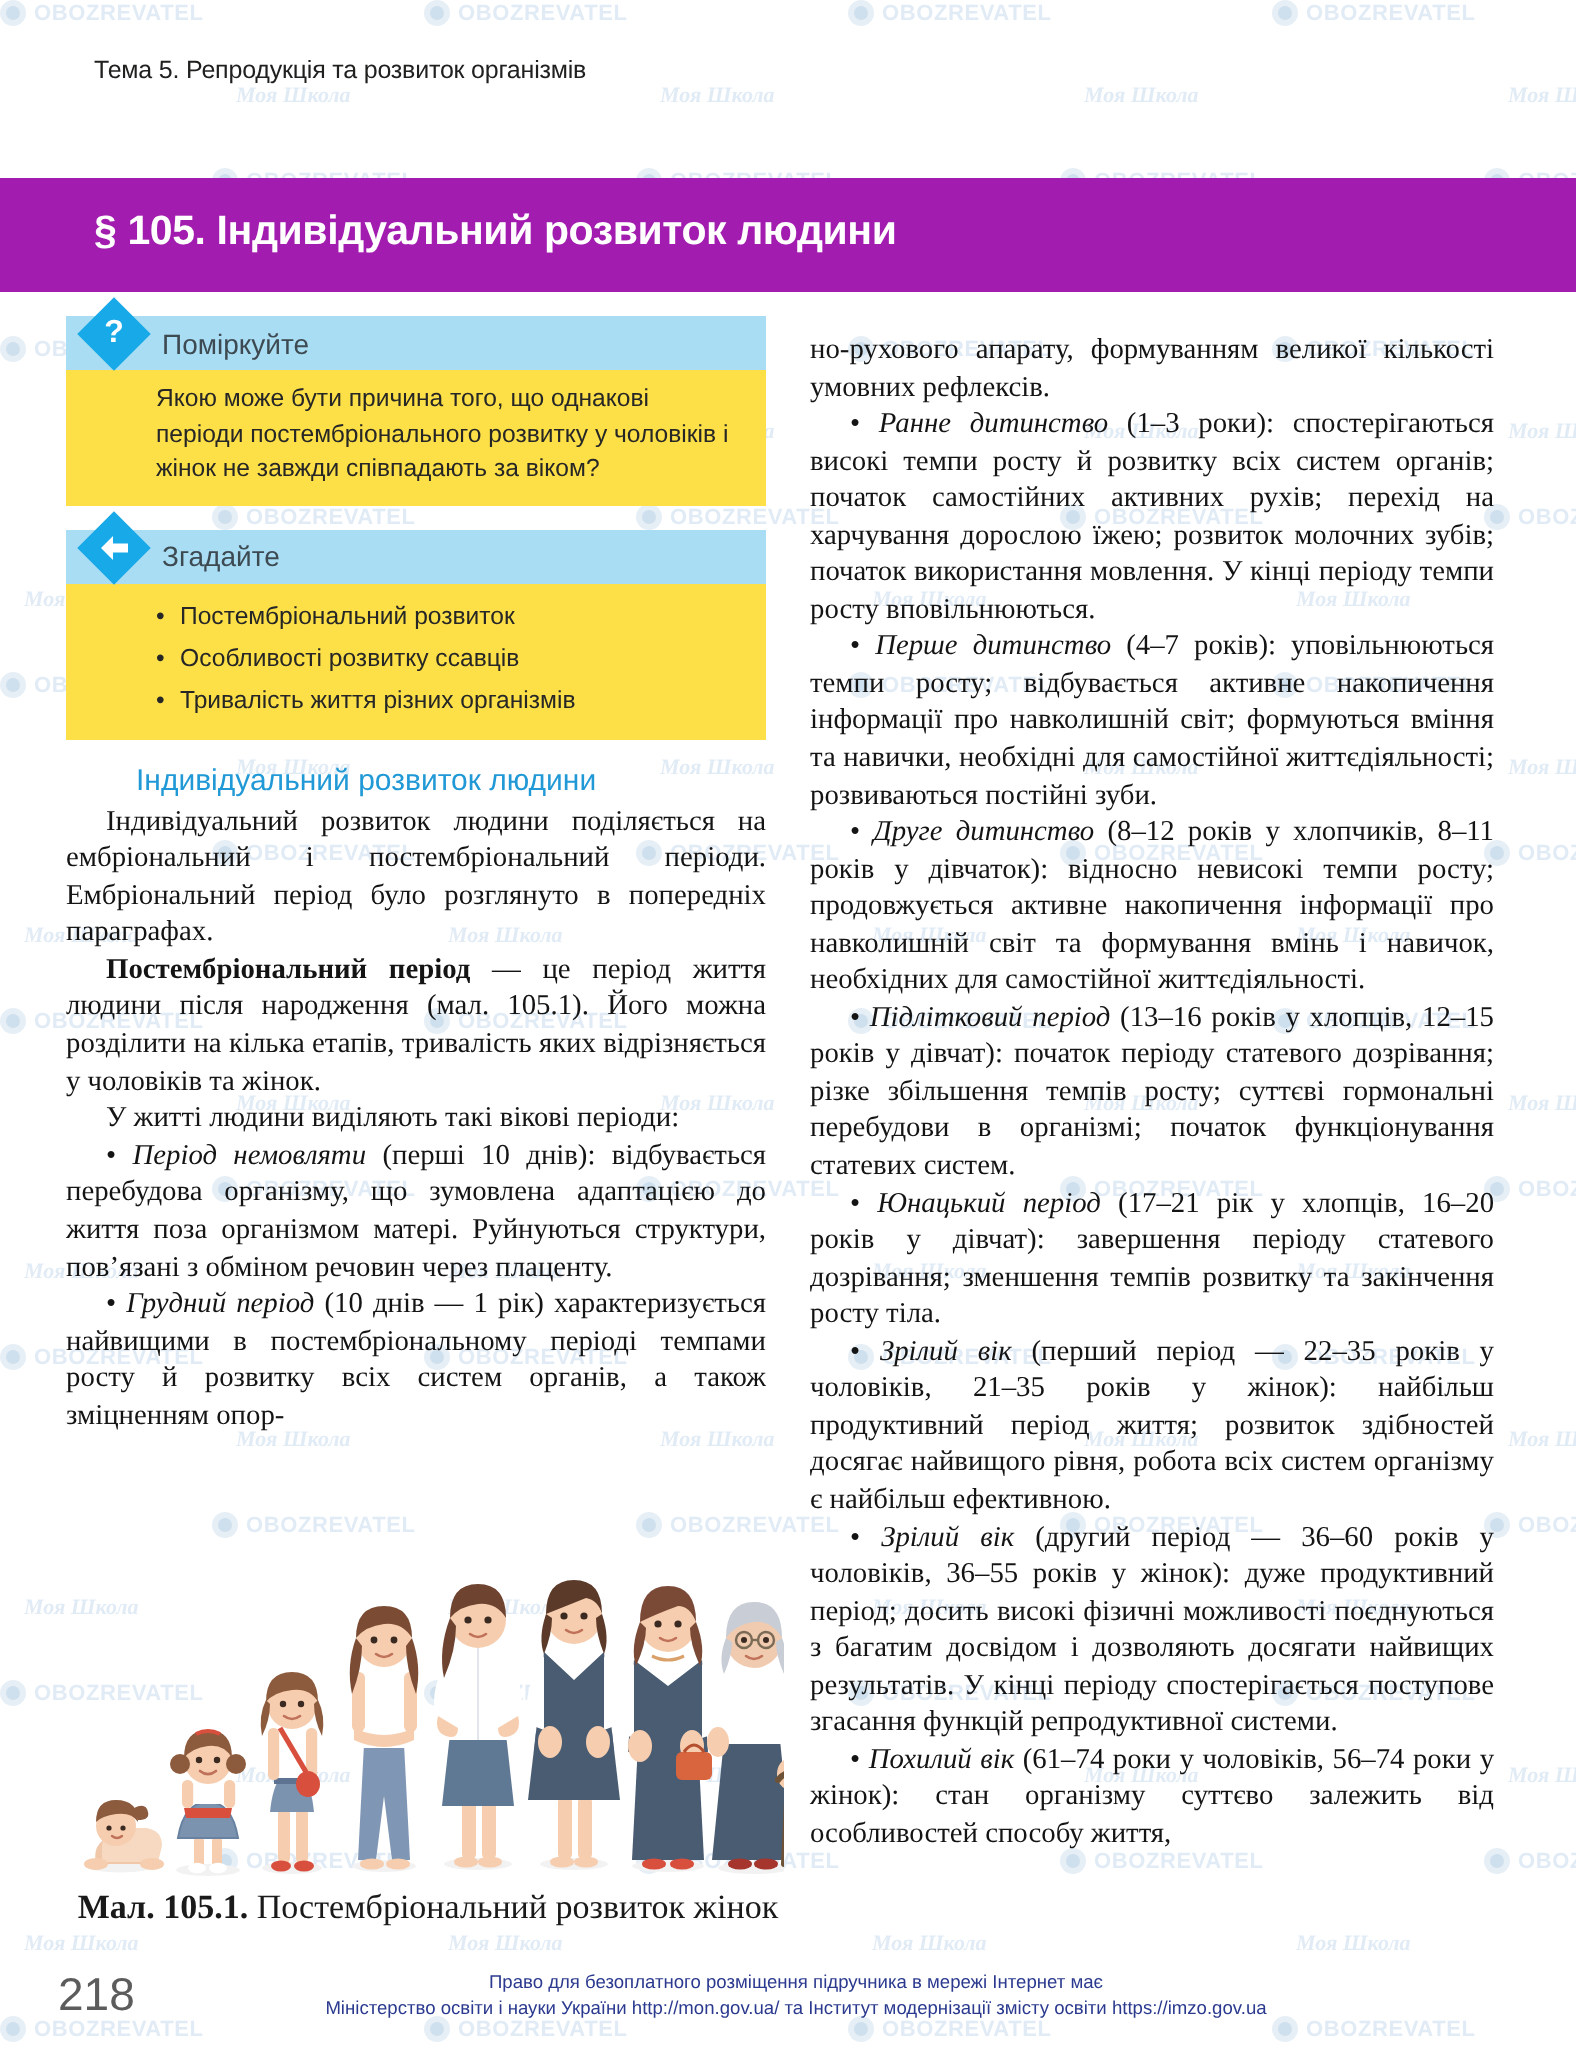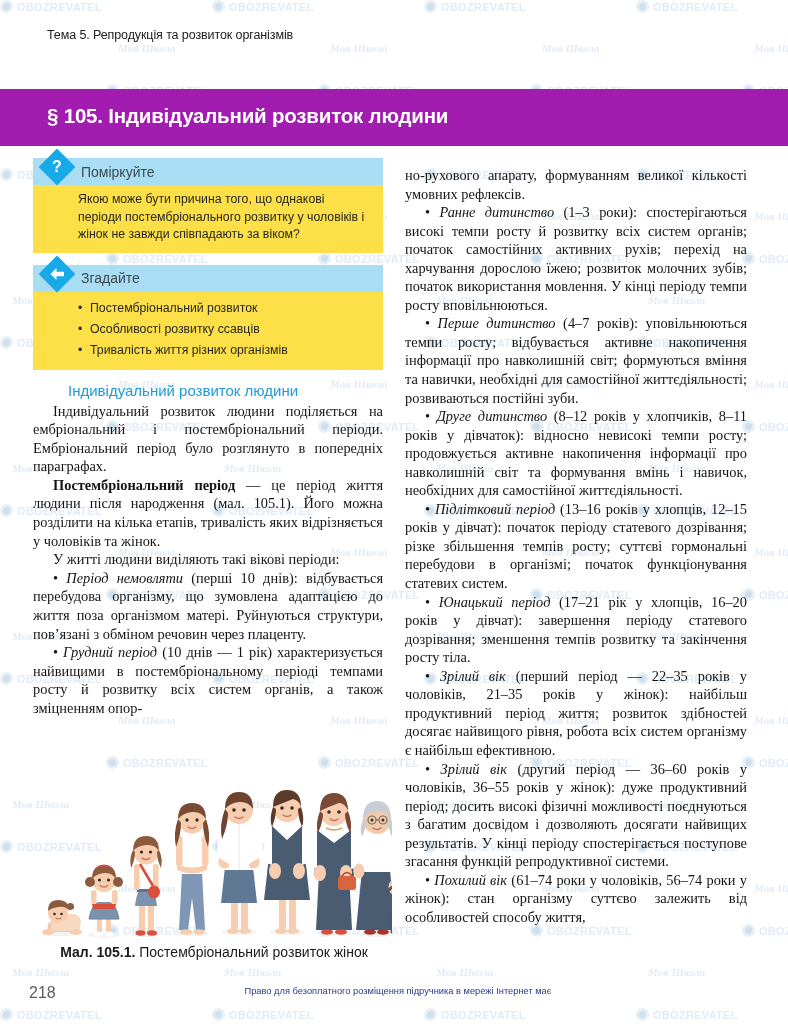--- a/index.html
+++ b/index.html
@@ -204,32 +204,32 @@
     width: 356px;
     z-index: 10;
   }
   .figure .art {
     width: 356px; height: 168px;
     position: relative;
   }
   .fig-caption {
     margin-top: 4px;
     text-align: center;
-    font-family: Liberation Sans, sans-serif;
-    font-size: 14px;
+    font-family: Liberation Serif, serif;
+    font-size: 17px;
     color: #1a1a1a;
   }
   .fig-caption b { font-weight: 700; }
 
   
   .page-number {
     position: absolute;
     left: 29px; top: 984px;
     font-family: "Liberation Sans", sans-serif;
-    font-size: 16px;
+    font-size: 23px;
     color: #5c5c5c;
     z-index: 10;
   }
   .footer-note {
     position: absolute;
     left: 148px; top: 985px;
     width: 500px;
     text-align: center;
     font-family: "Liberation Sans", sans-serif;
     font-size: 9.3px;
@@ -491,20 +491,21 @@
     <div class="fig-caption">
       <b>Мал. 105.1.</b>
       <span>Постембріональний розвиток жінок</span>
     </div>
   </div>
 
   <div class="page-number">218</div>
 
   <div class="footer-note">
     <div>Право для безоплатного розміщення підручника в мережі Інтернет має</div>
+    <div>Міністерство освіти і науки України http://mon.gov.ua/ та Інститут модернізації змісту освіти https://imzo.gov.ua</div>
   </div>
 
   <div class="wm-layer" id="wm-layer">
       <div class="wm" style="left: 0px; top: 0px;">
         <span class="wm-globe"></span>
         <span class="wm-obz">OBOZREVATEL</span>
       </div>
       <div class="wm" style="left: 118px; top: 42px;">
         <span class="wm-school">Моя Школа</span>
       </div>

